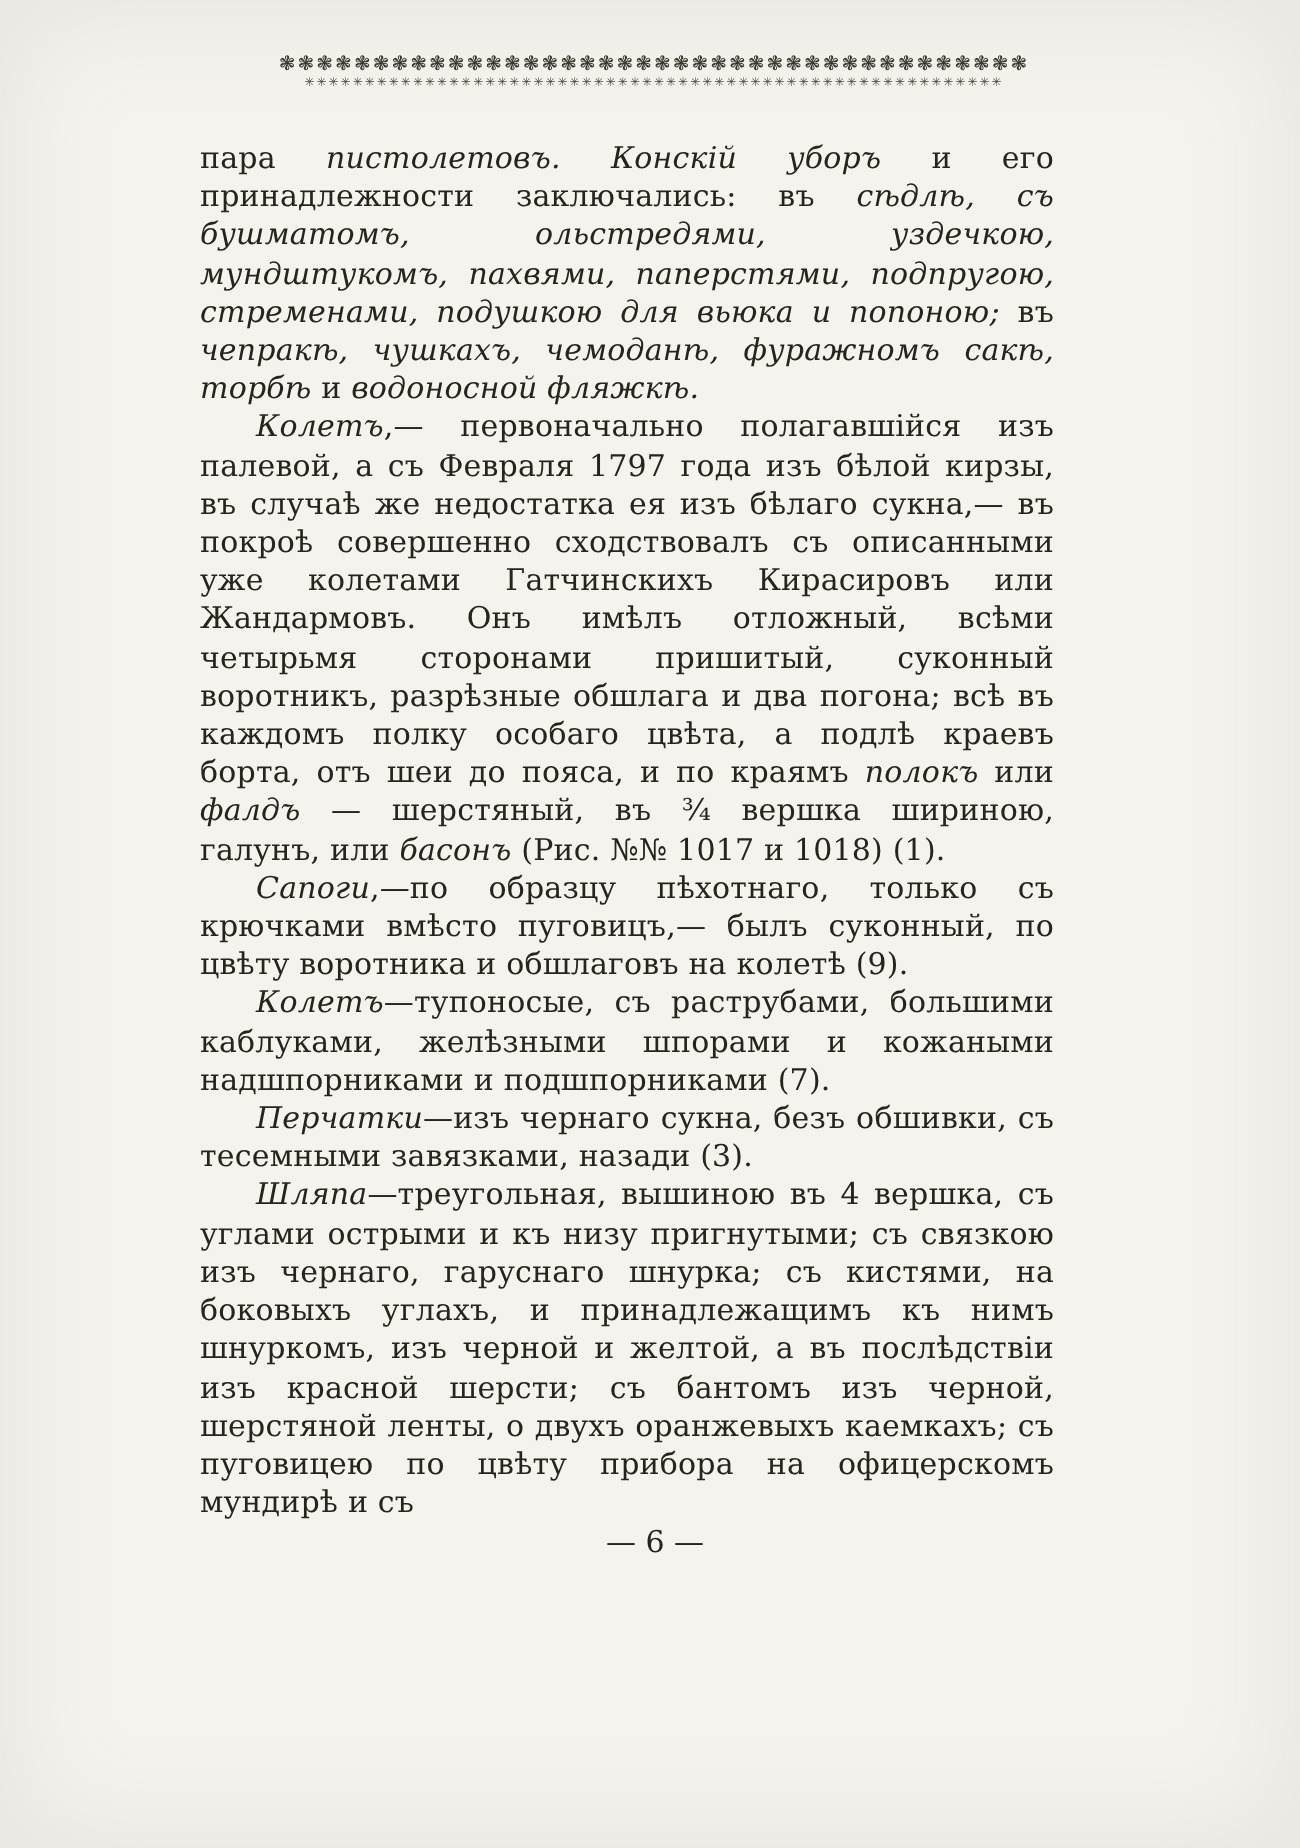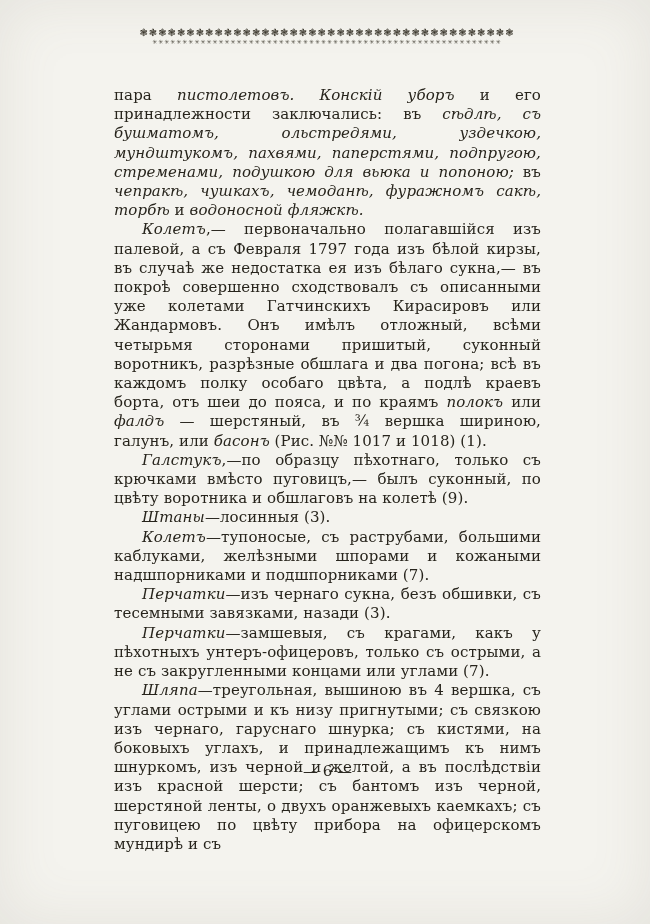--- a/index.html
+++ b/index.html
@@ -38,27 +38,26 @@
     font-size: 6px;
     line-height: 8px;
     letter-spacing: 1px;
     white-space: nowrap;
     overflow: hidden;
     opacity: 0.9;
   }
   .text-block {
     position: absolute;
     top: 70px;
-    left: 114px;
+    left: 100px;
     width: 427px;
     font-size: 15px;
     line-height: 19.2px;
     text-align: justify;
     letter-spacing: 0.1px;
-    margin-top: 16px;
   }
   .para { margin: 0; padding: 0; }
   .para.indent { text-indent: 28px; }
   .it { font-style: italic; }
   .page-number {
     position: absolute;
     top: 762px;
     left: 114px;
     width: 427px;
     text-align: center;
@@ -71,22 +70,20 @@
 
 <div class="page">
   <div class="ornament">
     <div class="orn-row1">❃❃❃❃❃❃❃❃❃❃❃❃❃❃❃❃❃❃❃❃❃❃❃❃❃❃❃❃❃❃❃❃❃❃❃❃❃❃❃❃</div>
     <div class="orn-row2">✳✳✳✳✳✳✳✳✳✳✳✳✳✳✳✳✳✳✳✳✳✳✳✳✳✳✳✳✳✳✳✳✳✳✳✳✳✳✳✳✳✳✳✳✳✳✳✳✳✳✳✳✳✳✳✳✳✳</div>
   </div>
 
   <div class="text-block" id="text-block">
       <p class="para"><span>пара </span><span class="it">пистолетовъ.</span><span> </span><span class="it">Конскій уборъ</span><span> и его принадлежности заключались: въ </span><span class="it">сѣдлѣ, съ бушматомъ, ольстредями, уздечкою, мундштукомъ, пахвями, паперстями, подпругою, стременами, подушкою для вьюка и попоною;</span><span> въ </span><span class="it">чепракѣ, чушкахъ, чемоданѣ, фуражномъ сакѣ, торбѣ</span><span> и </span><span class="it">водоносной фляжкѣ.</span></p>
       <p class="para indent"><span class="it">Колетъ</span><span>,— первоначально полагавшійся изъ палевой, а съ Февраля 1797 года изъ бѣлой кирзы, въ случаѣ же недостатка ея изъ бѣлаго сукна,— въ покроѣ совершенно сходствовалъ съ описанными уже колетами Гатчинскихъ Кирасировъ или Жандармовъ. Онъ имѣлъ отложный, всѣми четырьмя сторонами пришитый, суконный воротникъ, разрѣзные обшлага и два погона; всѣ въ каждомъ полку особаго цвѣта, а подлѣ краевъ борта, отъ шеи до пояса, и по краямъ </span><span class="it">полокъ</span><span> или </span><span class="it">фалдъ</span><span> — шерстяный, въ ¾ вершка шириною, галунъ, или </span><span class="it">басонъ</span><span> (Рис. №№ 1017 и 1018) (1).</span></p>
-      <p class="para indent"><span class="it">Галстукъ</span><span>,—по образцу пѣхотнаго, только съ крючками вмѣсто пуговицъ,— былъ суконный, по цвѣту воротника и обшлаговъ на колетѣ (9).</span></p>
-      <p class="para indent"><span class="it">Штаны</span><span>—лосинныя (3).</span></p>
+      <p class="para indent"><span class="it">Сапоги</span><span>,—по образцу пѣхотнаго, только съ крючками вмѣсто пуговицъ,— былъ суконный, по цвѣту воротника и обшлаговъ на колетѣ (9).</span></p>
       <p class="para indent"><span class="it">Колетъ</span><span>—тупоносые, съ раструбами, большими каблуками, желѣзными шпорами и кожаными надшпорниками и подшпорниками (7).</span></p>
       <p class="para indent"><span class="it">Перчатки</span><span>—изъ чернаго сукна, безъ обшивки, съ тесемными завязками, назади (3).</span></p>
-      <p class="para indent"><span class="it">Перчатки</span><span>—замшевыя, съ крагами, какъ у пѣхотныхъ унтеръ-офицеровъ, только съ острыми, а не съ закругленными концами или углами (7).</span></p>
       <p class="para indent"><span class="it">Шляпа</span><span>—треугольная, вышиною въ 4 вершка, съ углами острыми и къ низу пригнутыми; съ связкою изъ чернаго, гаруснаго шнурка; съ кистями, на боковыхъ углахъ, и принадлежащимъ къ нимъ шнуркомъ, изъ черной и желтой, а въ послѣдствіи изъ красной шерсти; съ бантомъ изъ черной, шерстяной ленты, о двухъ оранжевыхъ каемкахъ; съ пуговицею по цвѣту прибора на офицерскомъ мундирѣ и съ</span></p>
     </div>
 
   <div class="page-number">— 6 —</div>
 </div>
 
 </body></html>

